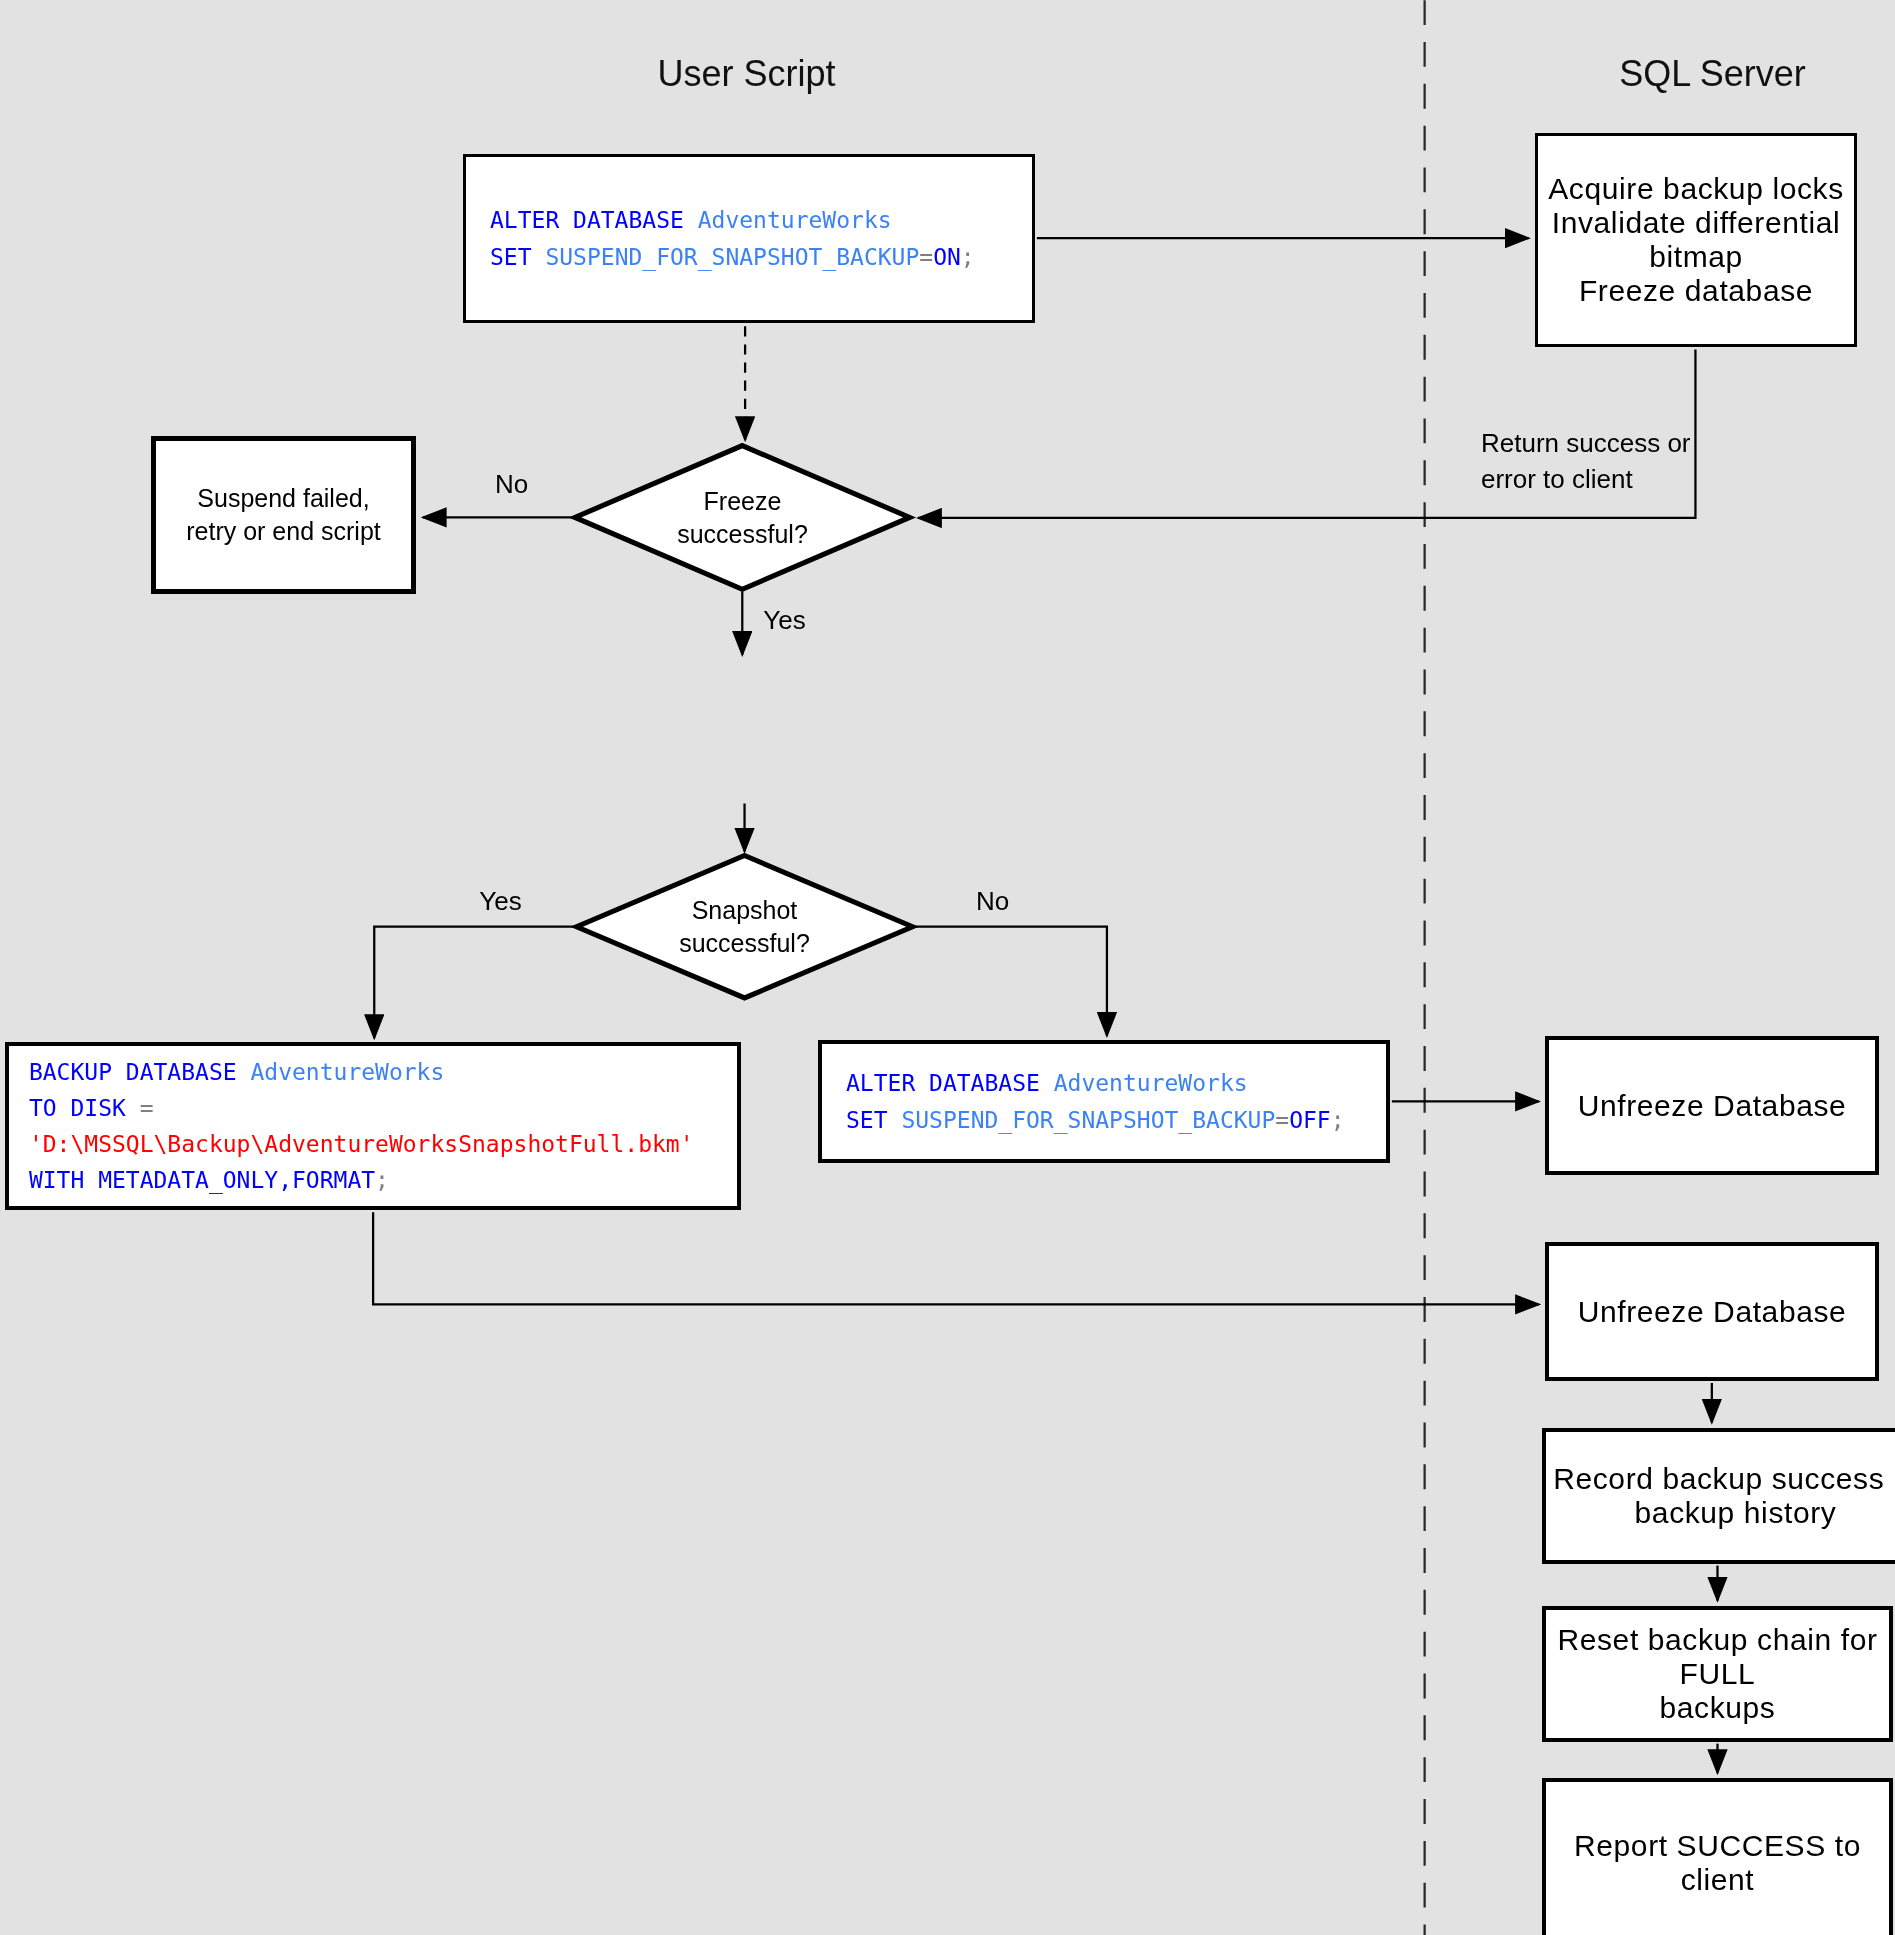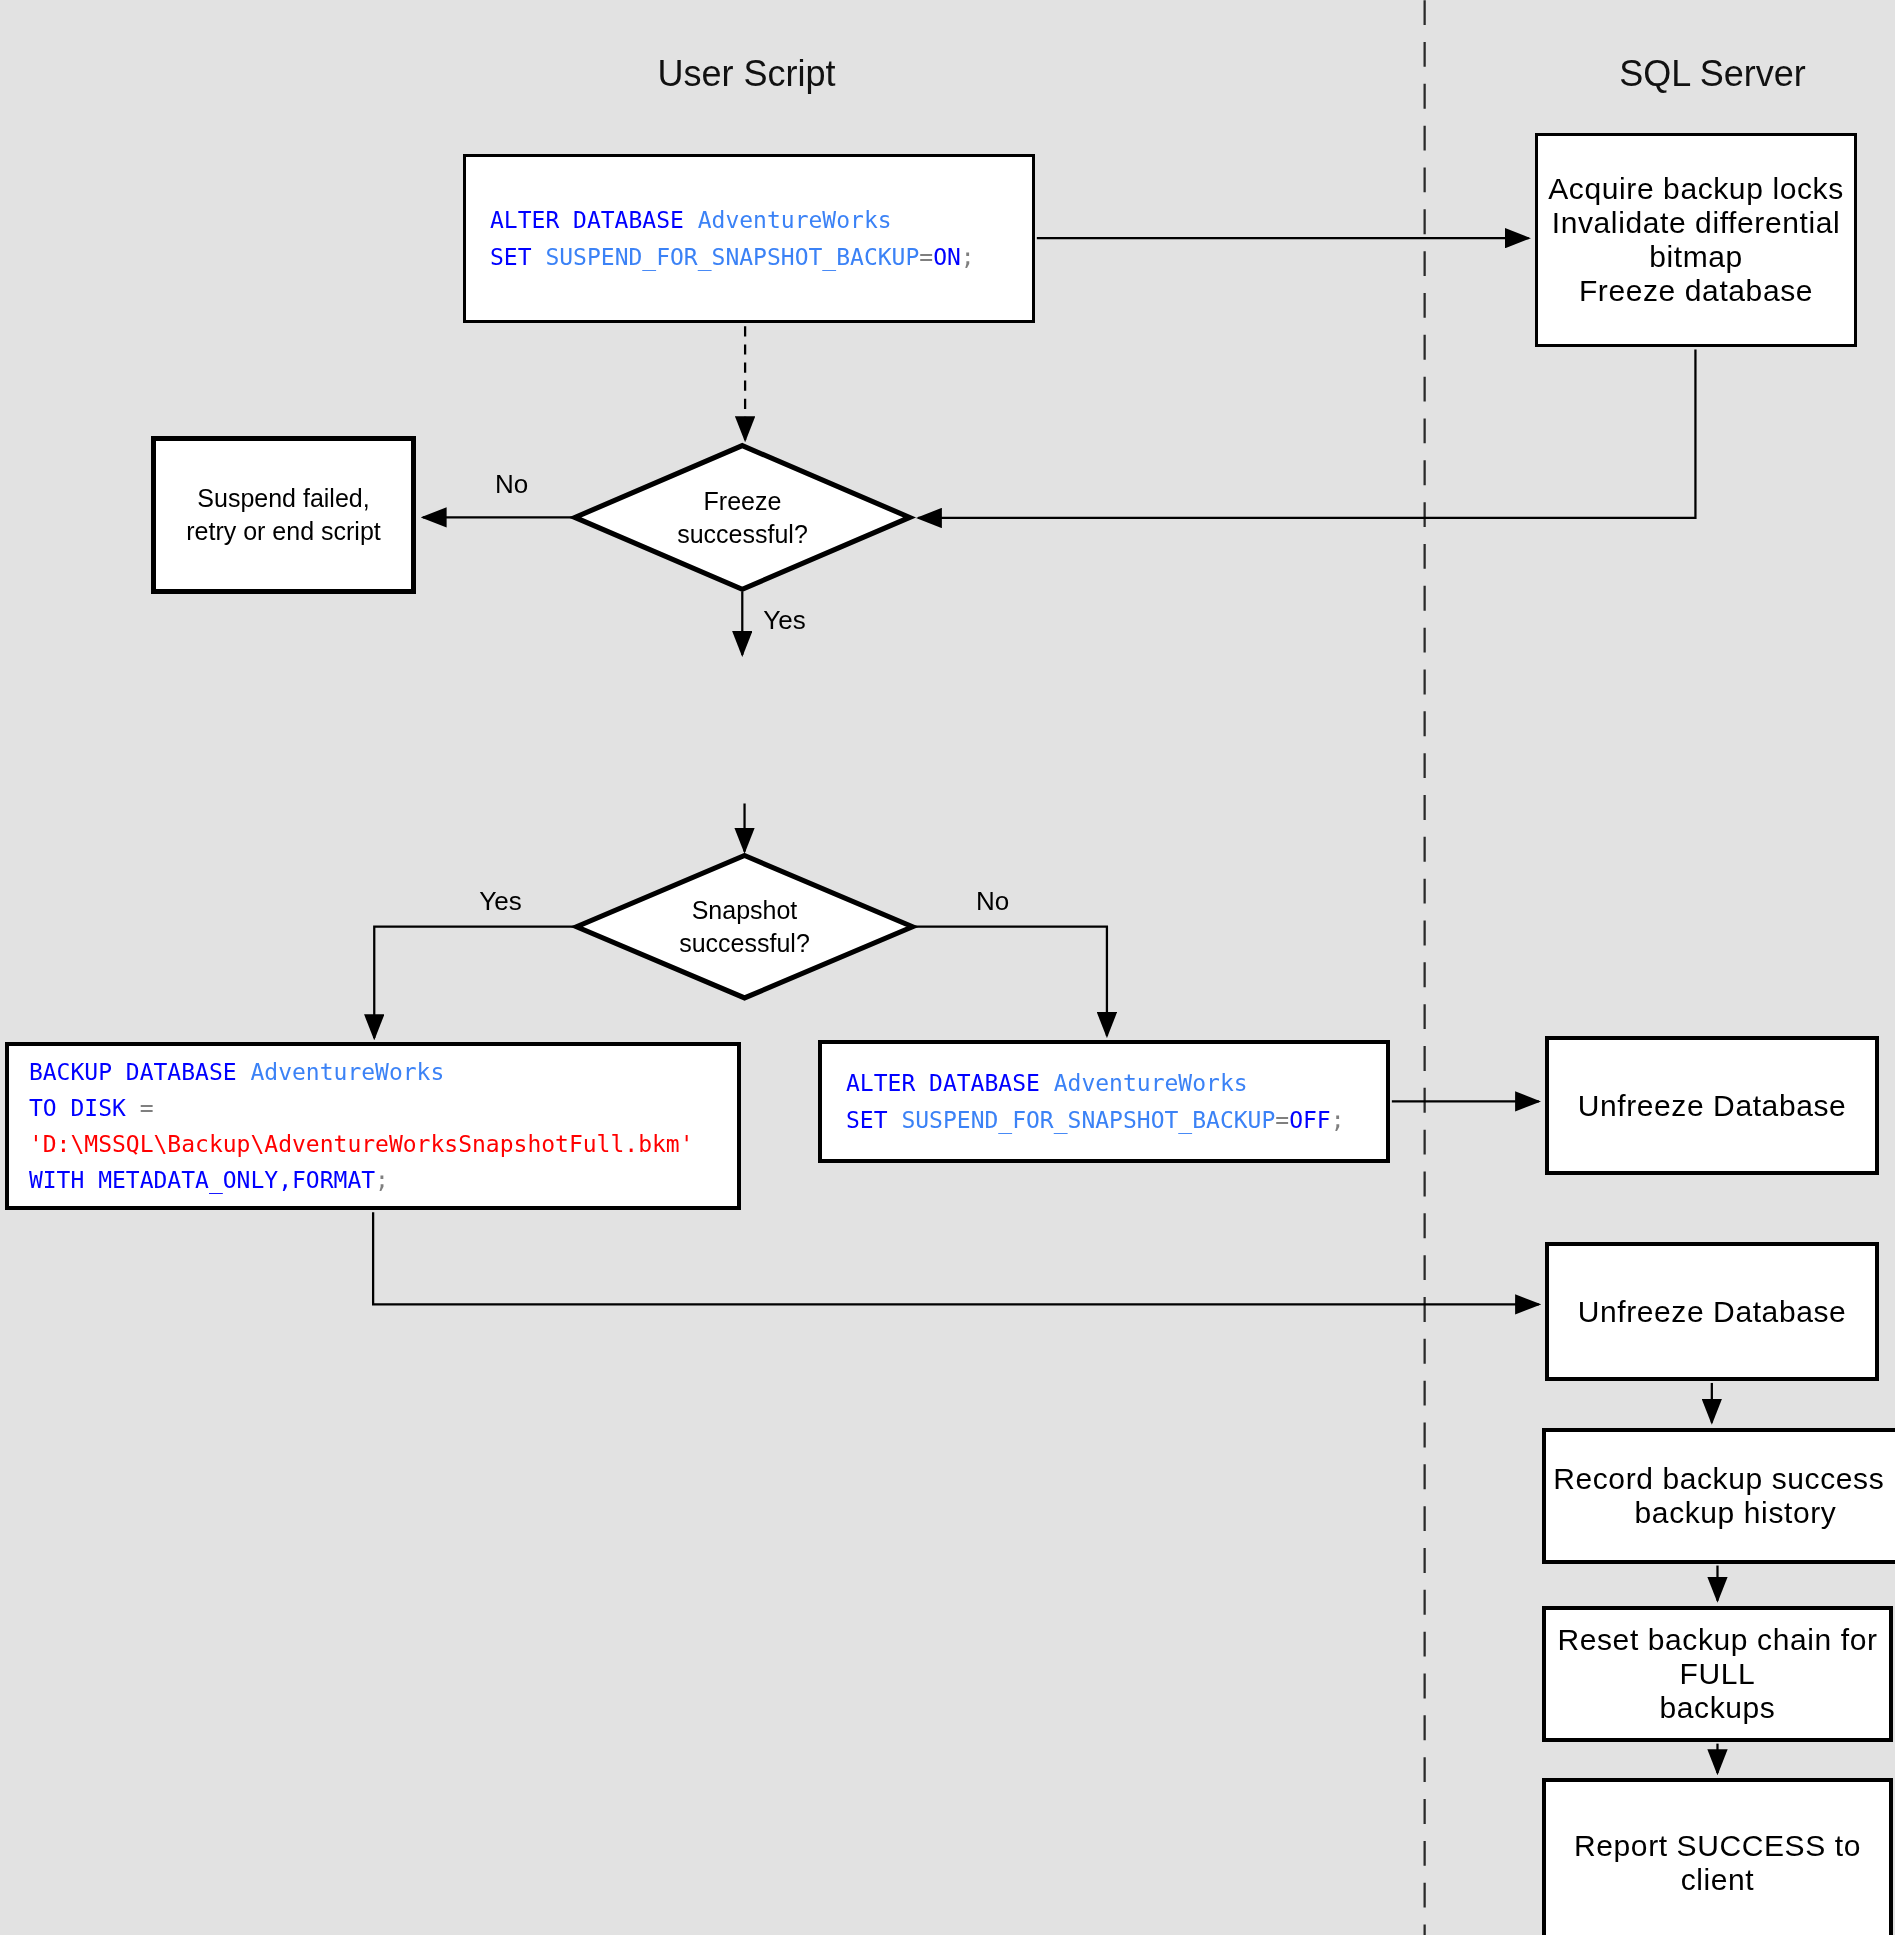--- a/index.html
+++ b/index.html
@@ -104,20 +104,22 @@
   <div class="code-box" style="left:463px;top:154px;width:572px;height:169px;border-width:3.4px;">
     <div class="code-line"><span class="kw">ALTER DATABASE</span><span class="idn"> AdventureWorks</span></div>
     <div class="code-line"><span class="kw">SET</span><span class="idn"> SUSPEND_FOR_SNAPSHOT_BACKUP</span><span class="op">=</span><span class="kw">ON</span><span class="op">;</span></div>
   </div>
 
   <div class="box srv-box" style="left:1535px;top:133px;width:322px;height:214px;border-width:3.4px;">Acquire backup locks
 Invalidate differential
 bitmap
 Freeze database</div>
 
+  <div class="note" style="left:1481px;top:425px;width:249px;">Return success or
+error to client</div>
 
   <div class="box" style="left:151px;top:436px;width:265px;height:158px;border-width:5.1px;">Suspend failed,
 retry or end script</div>
 
   <div class="diamond-text" style="left:573px;top:447px;width:339px;height:141px;">Freeze
 successful?</div>
 
   <div class="edge-label" style="left:469px;top:468px;width:85px;">No</div>
   <div class="edge-label" style="left:742px;top:604px;width:85px;">Yes</div>
 

